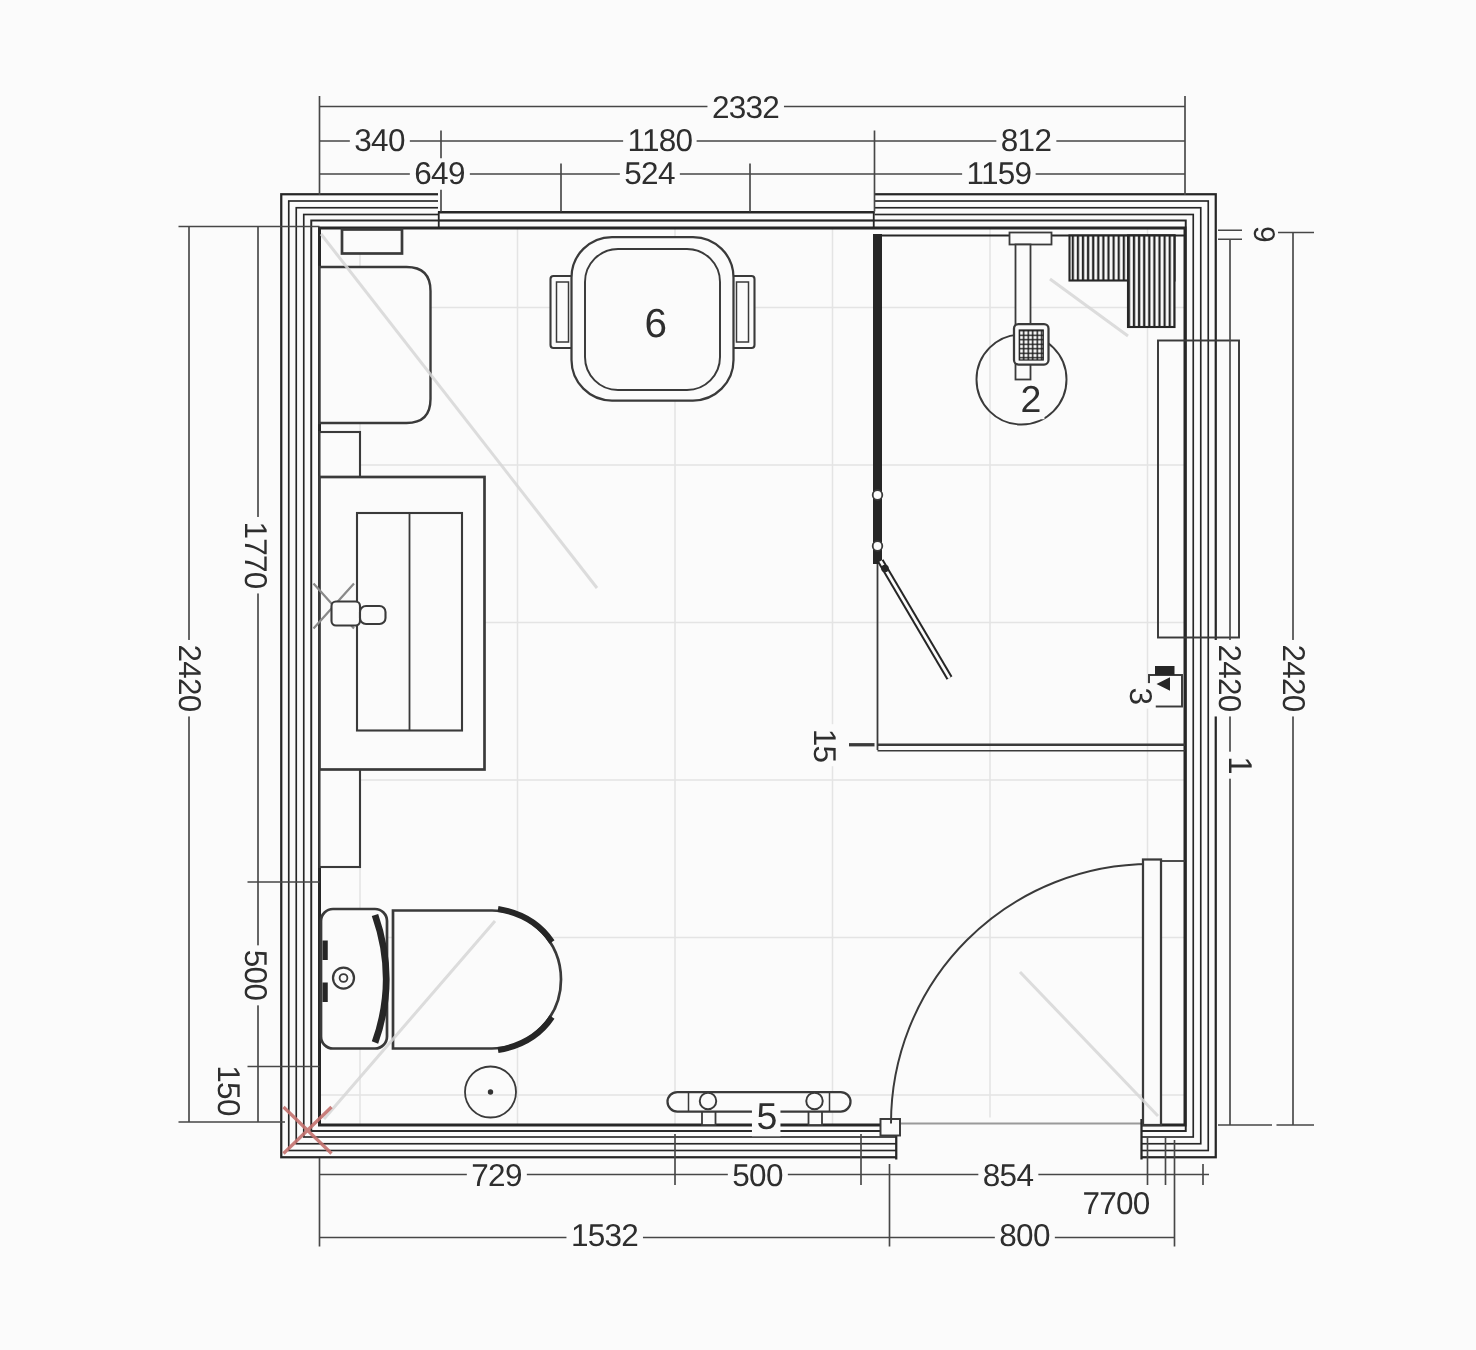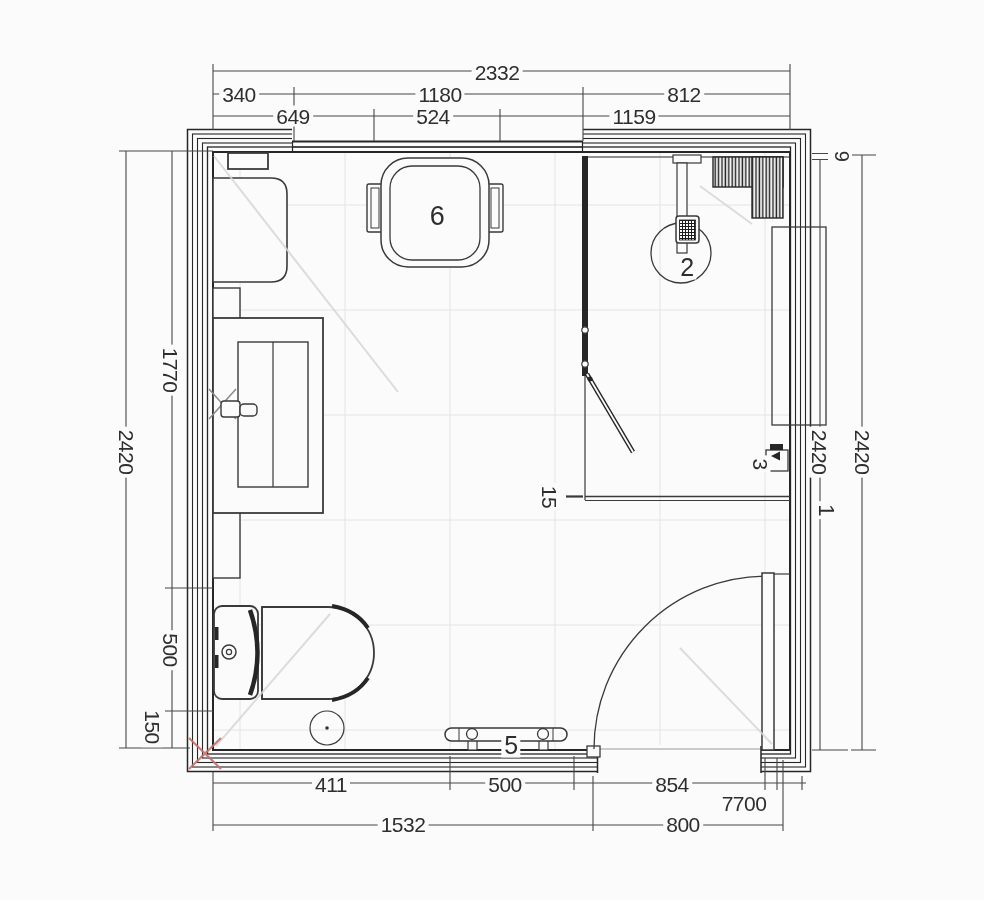--- a/index.html
+++ b/index.html
@@ -172,39 +172,39 @@
     <path d="M820,160 V750 M862,155 V750"></path>
     <path d="M812,153.5 H828 M812,159.5 H828 M851,155 H876 M813,750 H828 M851,750 H876 M812,750 H848"></path>
 
     <path d="M213,783 H806 M213,825 H783"></path>
     <path d="M213,772 V831 M450,756 V790 M574,756 V790 M593,776 V831 M765,758 V790 M777,758 V790 M783,760 V831 M802,776 V790"></path>
   </g>
 </svg>
 
 <div id="labels">
       <span class="lbl" style="left: 497px; top: 72px; font-size: 21px; transform: translate(-50%, -50%);">2332</span>
-      <span class="lbl" style="left: 239px; top: 94px; font-size: 21px; transform: translate(-50%, -50%);">340</span>
+      <span class="lbl" style="left: 253px; top: 94px; font-size: 21px; transform: translate(-50%, -50%);">340</span>
       <span class="lbl" style="left: 440px; top: 94px; font-size: 21px; transform: translate(-50%, -50%);">1180</span>
       <span class="lbl" style="left: 684px; top: 94px; font-size: 21px; transform: translate(-50%, -50%);">812</span>
       <span class="lbl" style="left: 293px; top: 116px; font-size: 21px; transform: translate(-50%, -50%); text-align: right;">649</span>
       <span class="lbl" style="left: 433px; top: 116px; font-size: 21px; transform: translate(-50%, -50%);">524</span>
-      <span class="lbl" style="left: 634px; top: 116px; font-size: 21px; transform: translate(-50%, -50%); text-align: right;">1159</span>
+      <span class="lbl" style="left: 666px; top: 116px; font-size: 21px; transform: translate(-50%, -50%); text-align: right;">1159</span>
       <span class="lbl" style="left: 126px; top: 452px; font-size: 21px; transform: translate(-50%, -50%) rotate(90deg);">2420</span>
       <span class="lbl" style="left: 170px; top: 370px; font-size: 21px; transform: translate(-50%, -50%) rotate(90deg);">1770</span>
       <span class="lbl" style="left: 170px; top: 650px; font-size: 21px; transform: translate(-50%, -50%) rotate(90deg);">500</span>
       <span class="lbl" style="left: 152px; top: 727px; font-size: 21px; transform: translate(-50%, -50%) rotate(90deg);">150</span>
       <span class="lbl" style="left: 842px; top: 156px; font-size: 20px; transform: translate(-50%, -50%) rotate(90deg);">9</span>
       <span class="lbl" style="left: 819px; top: 452px; font-size: 21px; transform: translate(-50%, -50%) rotate(90deg);">2420</span>
       <span class="lbl" style="left: 862px; top: 452px; font-size: 21px; transform: translate(-50%, -50%) rotate(90deg);">2420</span>
       <span class="lbl" style="left: 826px; top: 510px; font-size: 22px; transform: translate(-50%, -50%) rotate(90deg);">1</span>
       <span class="lbl" style="left: 760px; top: 464px; font-size: 21px; transform: translate(-50%, -50%) rotate(90deg);">3</span>
       <span class="lbl" style="left: 549px; top: 497px; font-size: 21px; transform: translate(-50%, -50%) rotate(90deg);">15</span>
       <span class="lbl" style="left: 687px; top: 267px; font-size: 25px; transform: translate(-50%, -50%);">2</span>
       <span class="lbl" style="left: 437px; top: 216px; font-size: 27px; transform: translate(-50%, -50%);">6</span>
       <span class="lbl" style="left: 511px; top: 745px; font-size: 25px; transform: translate(-50%, -50%);">5</span>
-      <span class="lbl" style="left: 331px; top: 784px; font-size: 21px; transform: translate(-50%, -50%);">411</span>
+      <span class="lbl" style="left: 331px; top: 784px; font-size: 21px; transform: translate(-50%, -50%);">729</span>
       <span class="lbl" style="left: 505px; top: 784px; font-size: 21px; transform: translate(-50%, -50%);">500</span>
       <span class="lbl" style="left: 672px; top: 784px; font-size: 21px; transform: translate(-50%, -50%);">854</span>
       <span class="lbl" style="left: 744px; top: 803px; font-size: 21px; transform: translate(-50%, -50%);">7700</span>
       <span class="lbl" style="left: 403px; top: 824px; font-size: 21px; transform: translate(-50%, -50%);">1532</span>
       <span class="lbl" style="left: 683px; top: 824px; font-size: 21px; transform: translate(-50%, -50%);">800</span>
     </div>
 </div>
 
 </body></html>

